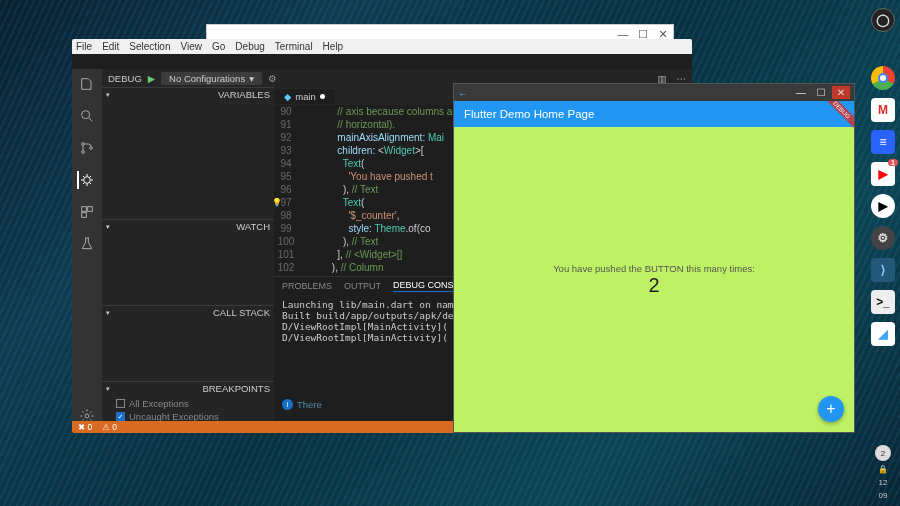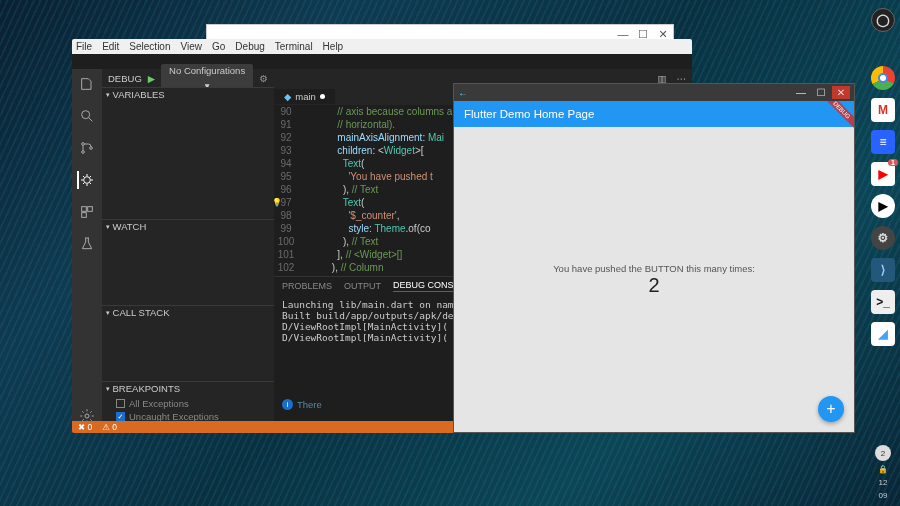--- a/index.html
+++ b/index.html
@@ -17,26 +17,26 @@
 .native-body { position: absolute; top: 15px; left: 0; right: 0; bottom: 0; background: #1e1e1e; }
 
 
 .vscode { position: absolute; top: 15px; left: 0; right: 0; bottom: 0; display: flex; flex-direction: column; }
 .activity-bar { position: absolute; top: 0; left: 0; bottom: 0; width: 30px; background: #333; display: flex; flex-direction: column; align-items: center; padding-top: 6px; gap: 14px; color: #aaa; }
 .activity-bar .ico { width: 18px; height: 18px; display: flex; align-items: center; justify-content: center; }
 .activity-bar .ico.active { color: #fff; border-left: 2px solid #fff; margin-left: -2px; padding-left: 0; }
 .activity-bar .ico svg { width: 16px; height: 16px; stroke: currentColor; fill: none; stroke-width: 1.5; }
 
 .debug-toolbar { position: absolute; top: 0; left: 30px; right: 0; height: 18px; background: #252526; display: flex; align-items: center; color: #ccc; font-size: 9.5px; padding: 0 6px; gap: 6px; }
-.debug-toolbar .dd { background: #3c3c3c; padding: 1px 8px; border-radius: 2px; display: flex; align-items: center; gap: 4px; flex-direction: column; }
+.debug-toolbar .dd { background: #3c3c3c; padding: 1px 8px; border-radius: 2px; display: flex; align-items: center; gap: 4px; }
 .debug-toolbar .gear { color: #999; }
 .debug-toolbar .right { margin-left: auto; display: flex; gap: 10px; color: #aaa; }
 
 .side-panel { position: absolute; top: 18px; left: 30px; width: 172px; bottom: 5px; background: #252526; color: #ccc; font-size: 9.5px; }
-.panel-sec { border-top: 1px solid #3a3a3a; padding: 1px 4px; display: flex; align-items: center; gap: 3px; }
+.panel-sec { border-top: 1px solid #3a3a3a; padding: 1px 4px; display: flex; align-items: center; gap: 3px; justify-content: space-between; }
 .panel-sec .tw { font-size: 7px; }
 .panel-body { padding: 2px 14px; color: #888; }
 .check { display: flex; align-items: center; gap: 4px; padding: 1px 0; }
 .check .box { width: 9px; height: 9px; border: 1px solid #888; display: inline-flex; align-items: center; justify-content: center; font-size: 7px; color: #fff; }
 .check .box.on { background: #1a6fc9; border-color: #1a6fc9; }
 
 .editor-area { position: absolute; top: 18px; left: 202px; right: 0; bottom: 5px; display: flex; flex-direction: column; }
 .tab-row { height: 18px; background: #252526; display: flex; align-items: center; }
 .tab { background: #1e1e1e; color: #ccc; font-size: 9.5px; padding: 2px 10px; display: flex; align-items: center; gap: 4px; }
 .tab .dot { width: 5px; height: 5px; border-radius: 50%; background: #fff; }
@@ -63,21 +63,21 @@
 .status-bar { position: absolute; bottom: 0; left: 0; right: 0; height: 12px; background: #d96a22; color: #fff; font-size: 8.5px; display: flex; align-items: center; padding: 0 6px; gap: 10px; }
 .status-bar .right { margin-left: auto; display: flex; gap: 10px; }
 
 
 .emu { position: absolute; top: 83px; left: 453px; width: 402px; height: 350px; background: #3a3a3a; display: flex; flex-direction: column; border: 1px solid #555; }
 .emu-title { height: 17px; background: #3a3a3a; display: flex; align-items: center; padding: 0 4px; }
 .emu-title .spacer { flex: 1; }
 .emu-title .btns { display: flex; gap: 2px; }
 .emu-title .eb { width: 18px; height: 13px; display: inline-flex; align-items: center; justify-content: center; color: #ddd; font-size: 10px; }
 .emu-title .eb.close { background: #c0392b; }
-.emu-body { flex: 1; background: #e5e5e5; position: relative; }
+.emu-body { flex: 1; background: #bef264; position: relative; }
 .emu-appbar { height: 26px; background: #2196f3; color: #fff; display: flex; align-items: center; padding: 0 10px; font-size: 11.5px; font-weight: 500; }
 .debug-banner { position: absolute; top: 0; right: 0; width: 36px; height: 36px; overflow: hidden; }
 .debug-banner::before { content: "DEBUG"; position: absolute; top: 5px; right: -18px; background: rgba(200,50,50,0.85); color: #fff; font-size: 6px; padding: 1px 20px; transform: rotate(45deg); }
 .emu-content { position: absolute; top: 26px; left: 0; right: 0; bottom: 0; display: flex; flex-direction: column; align-items: center; justify-content: center; color: #333; }
 .emu-text { font-size: 9.5px; color: #555; }
 .emu-count { font-size: 20px; color: #222; }
 .fab { position: absolute; bottom: 10px; right: 10px; width: 26px; height: 26px; border-radius: 50%; background: #2196f3; color: #fff; display: flex; align-items: center; justify-content: center; font-size: 16px; box-shadow: 0 2px 4px rgba(0,0,0,0.3); }
 
 
 .shelf { position: absolute; top: 0; right: 0; bottom: 0; width: 34px; display: flex; flex-direction: column; align-items: center; padding-top: 8px; gap: 8px; }

